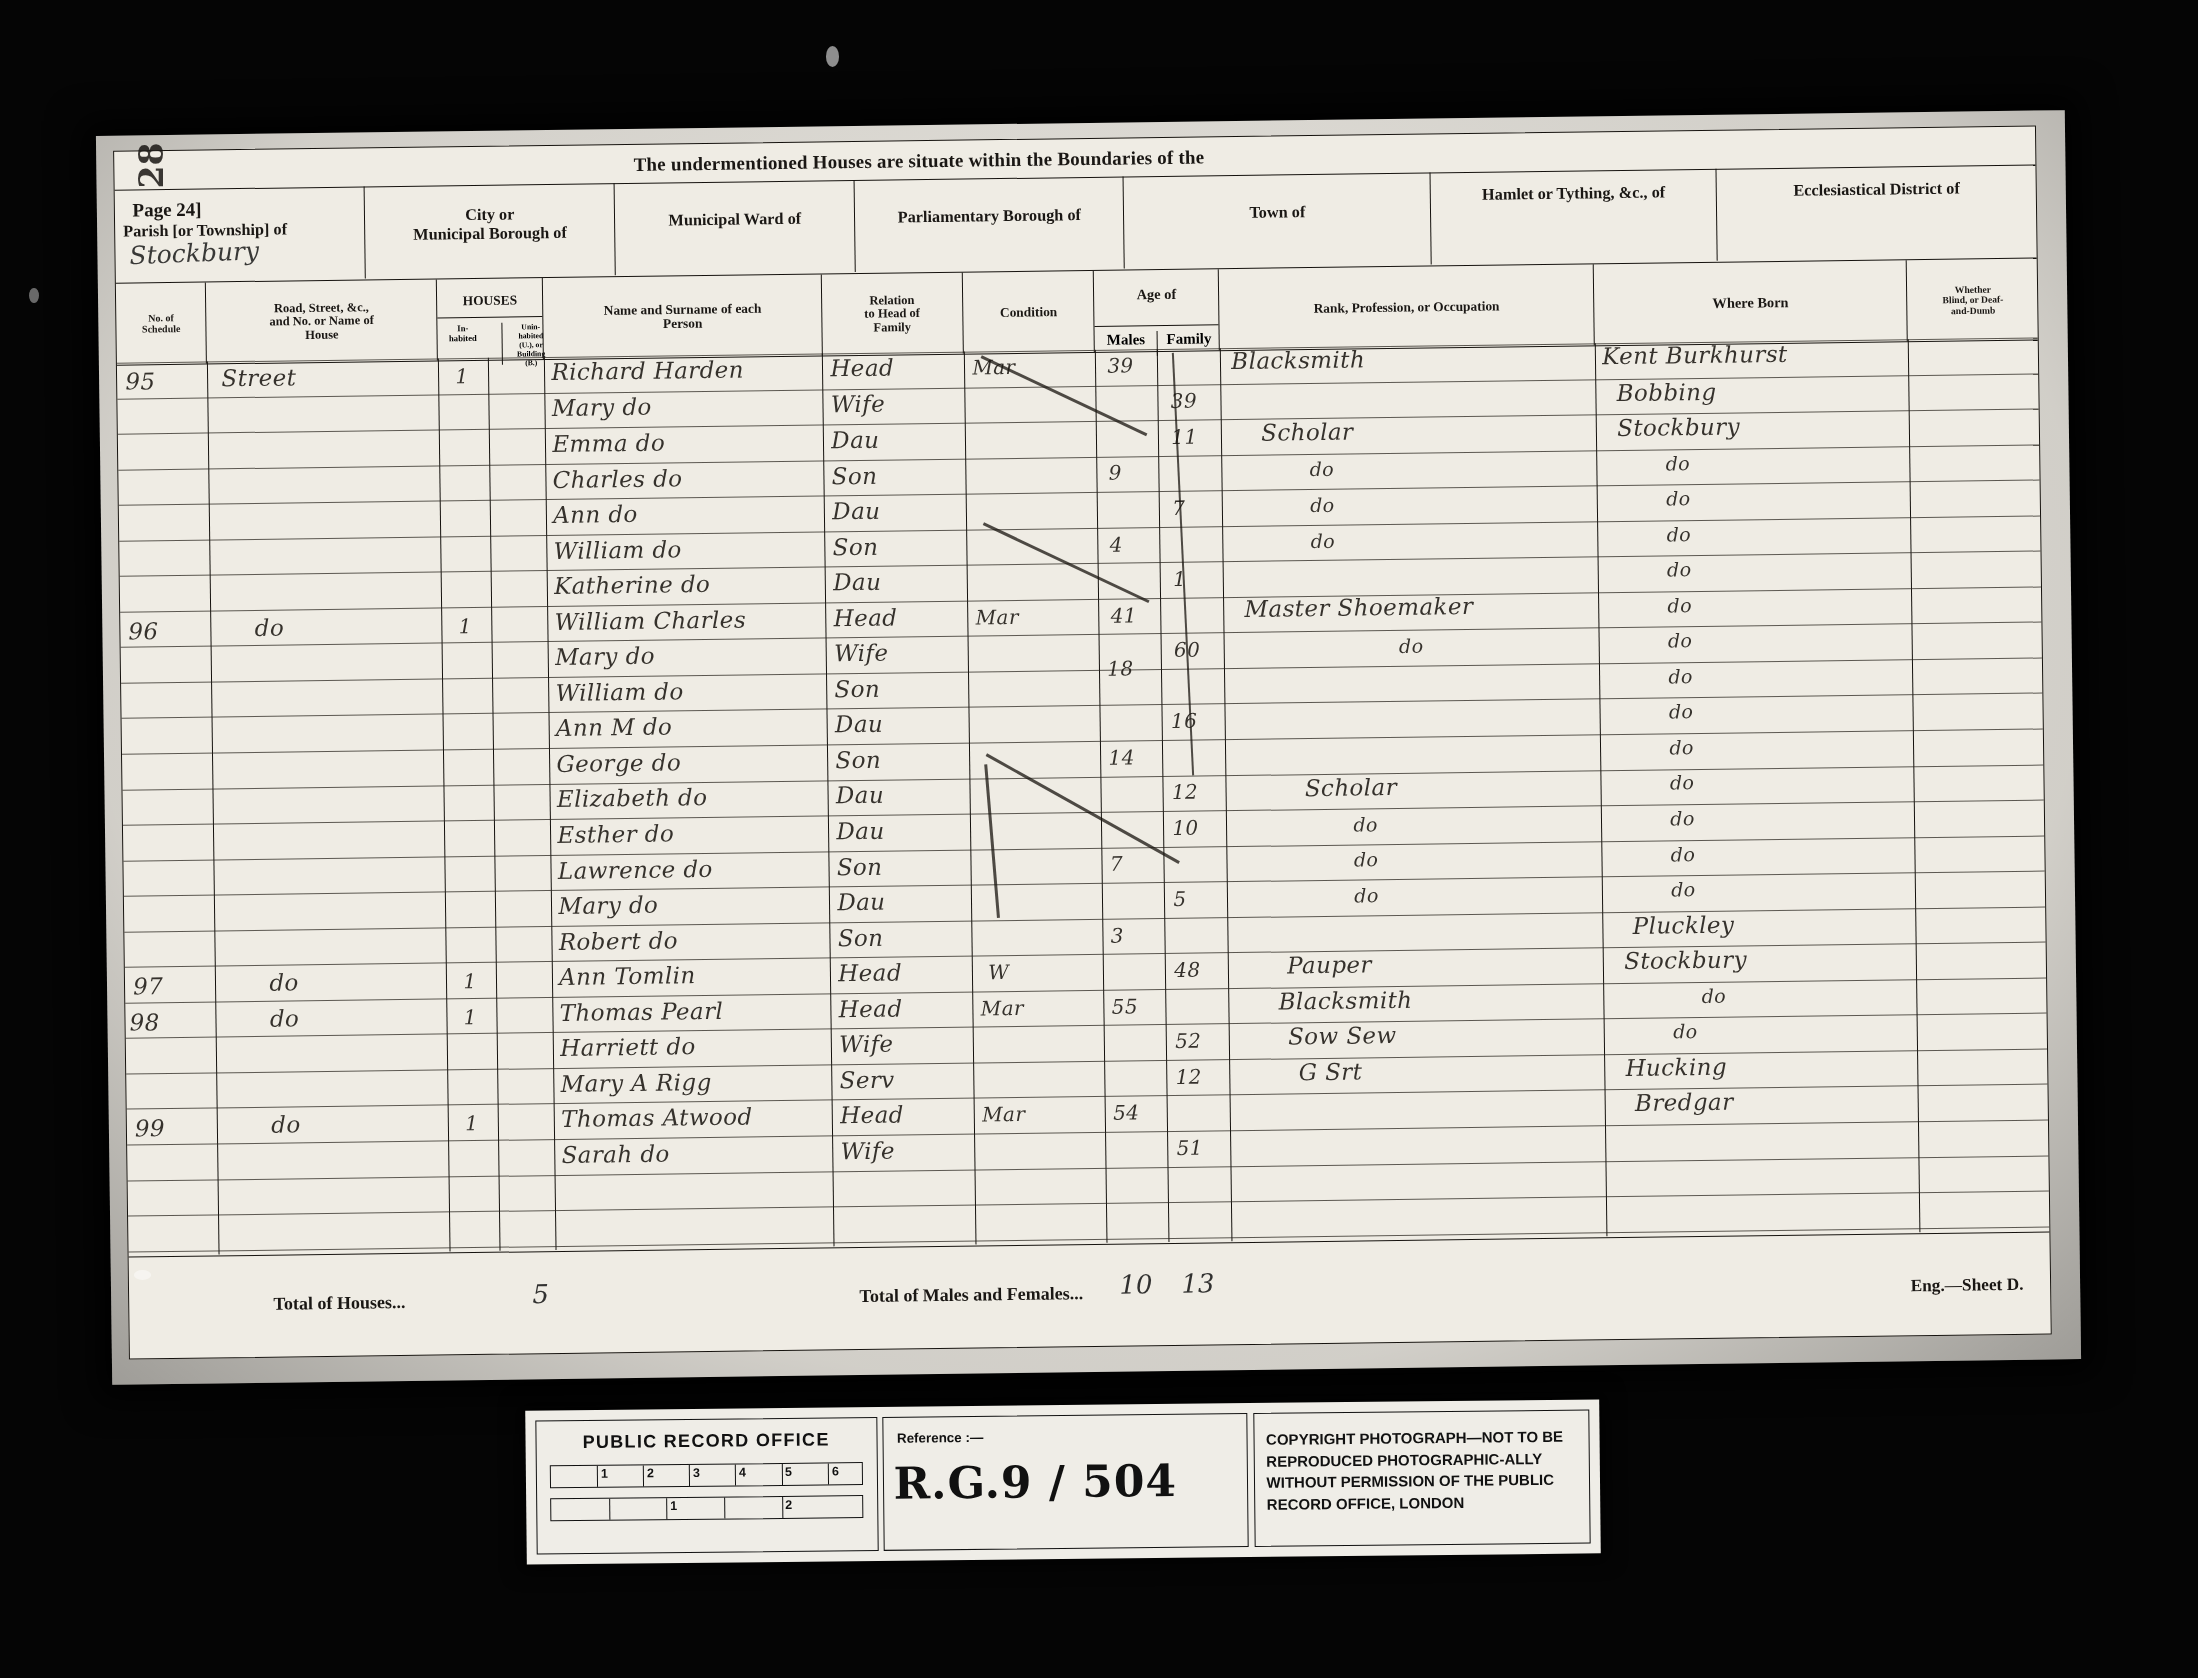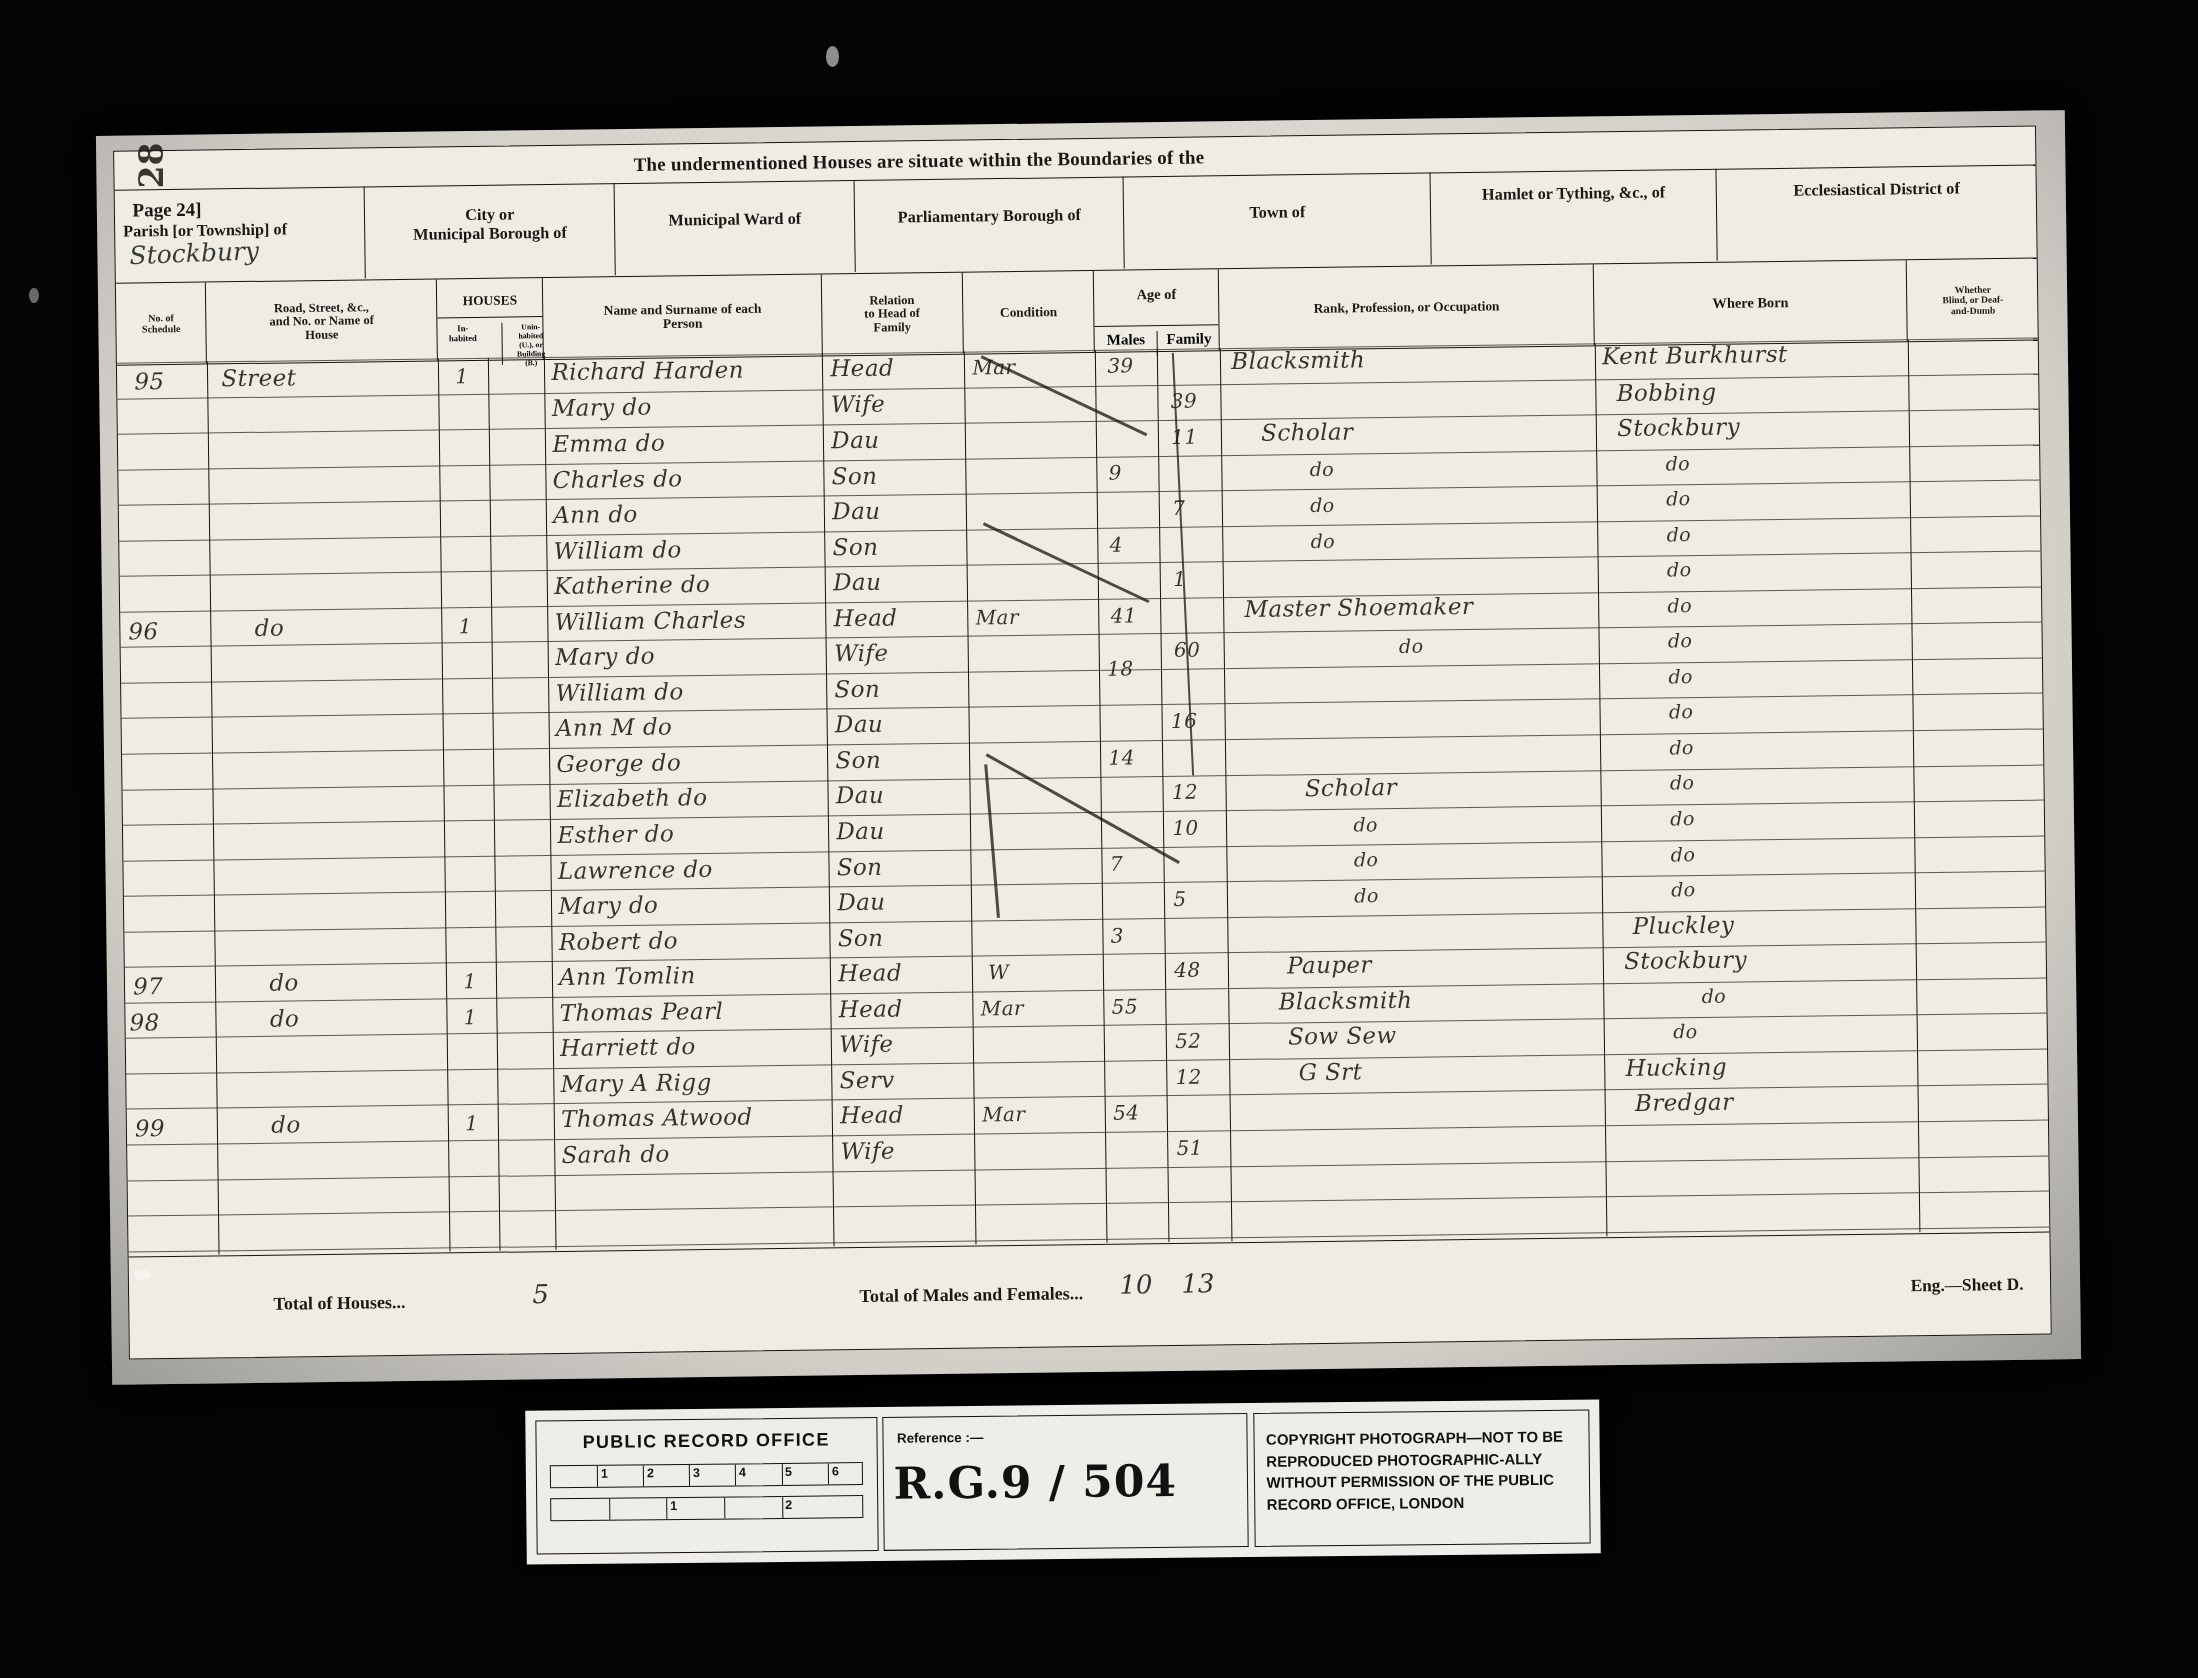--- a/index.html
+++ b/index.html
@@ -242,21 +242,21 @@
         <div class="hline" style="top:853px;"></div>
         <div class="hline" style="top:889px;"></div>
 
         <div class="stroke" style="left:865px;top:3.8px;width:183px;height:2.9px;transform:rotate(26deg);"></div>
         <div class="stroke" style="left:865px;top:171px;width:183px;height:2.9px;transform:rotate(26deg);"></div>
         <div class="stroke" style="left:1057px;top:3.8px;width:423px;height:1.9px;transform:rotate(88deg);"></div>
         <div class="stroke" style="left:865px;top:402px;width:221px;height:2.9px;transform:rotate(30deg);"></div>
         <div class="stroke" style="left:865px;top:413px;width:154px;height:2.9px;transform:rotate(86deg);"></div>
 
         <div>
-          <div class="hw md" style="left:17px;top:5.8px;">95</div>
+          <div class="hw md" style="left:8px;top:5.8px;">95</div>
           <div class="hw md" style="left:104px;top:3.8px;">Street</div>
           <div class="hw sm" style="left:338px;top:5.8px;">1</div>
           <div class="hw md" style="left:434px;top:1.9px;">Richard Harden</div>
           <div class="hw md" style="left:713px;top:1.9px;">Head</div>
           <div class="hw sm" style="left:855px;top:3.8px;">Mar</div>
           <div class="hw sm" style="left:990px;top:3.8px;">39</div>
           <div class="hw sm" style="left:1053px;top:3.8px;"></div>
           <div class="hw md" style="left:1114px;top:0px;">Blacksmith</div>
           <div class="hw md" style="left:1485px;top:0px;">Kent Burkhurst</div>
         </div>

